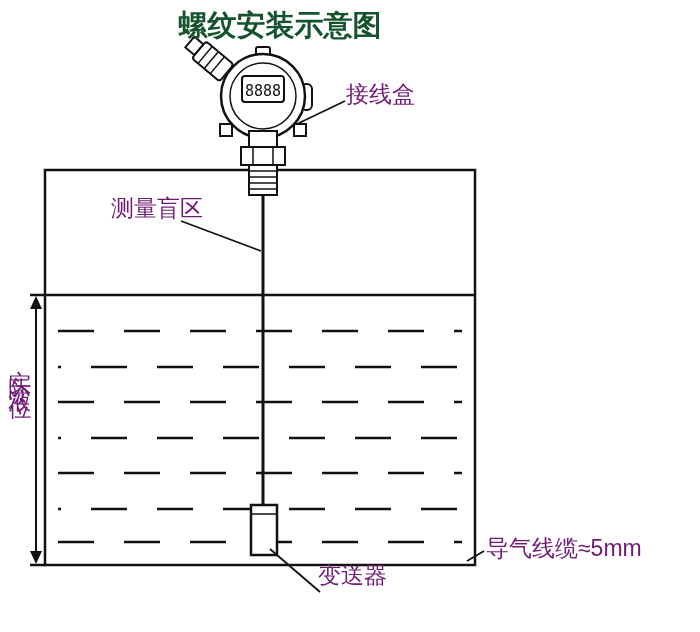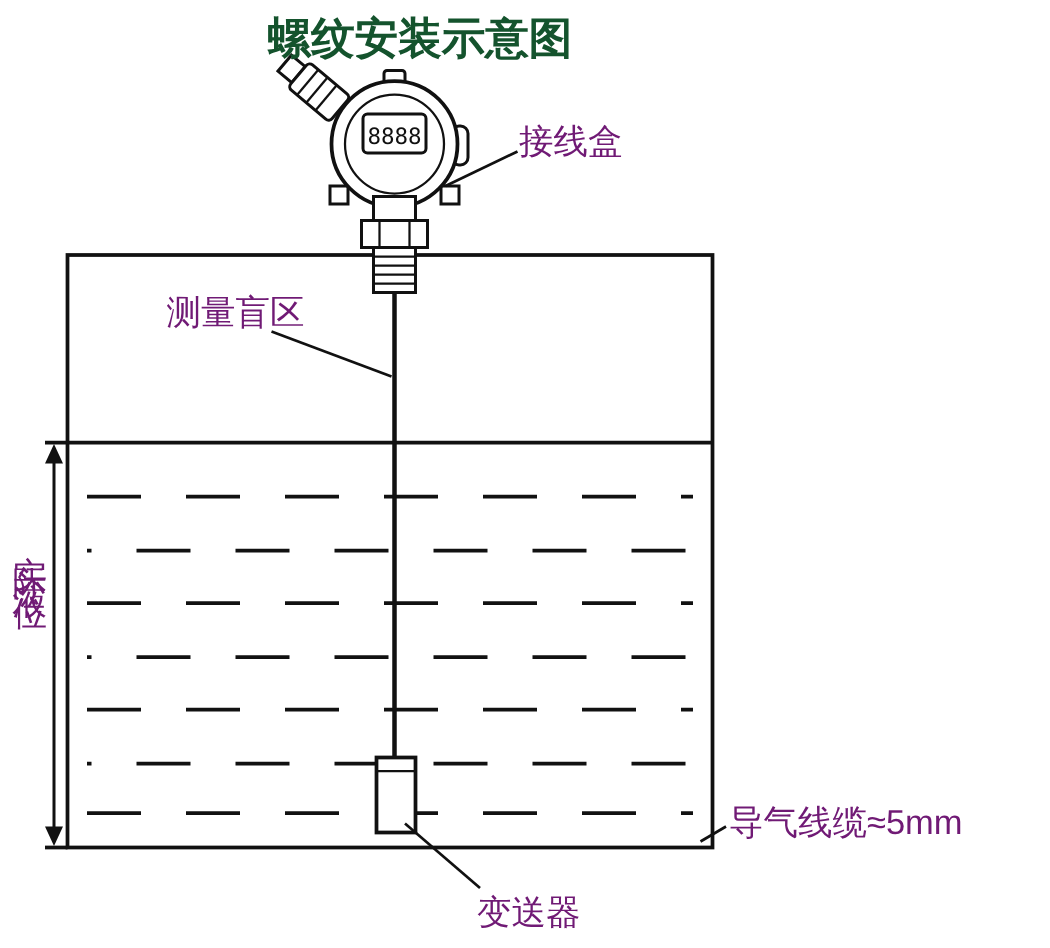--- a/index.html
+++ b/index.html
@@ -126,14 +126,14 @@
   <div class="title">螺纹安装示意图</div>
 
   <div class="label" style="left:346px; top:82px;">接线盒</div>
 
   <div class="label" style="left:111px; top:196px;">测量盲区</div>
 
   <div class="label vertical" style="left:7px; top:352px;">实际液位</div>
 
   <div class="label" style="left:486px; top:536px;">导气线缆≈5mm</div>
 
-  <div class="label" style="left:318px; top:596px;">变送器</div>
+  <div class="label" style="left:318px; top:563px;">变送器</div>
 </div>
 
 </body></html>

